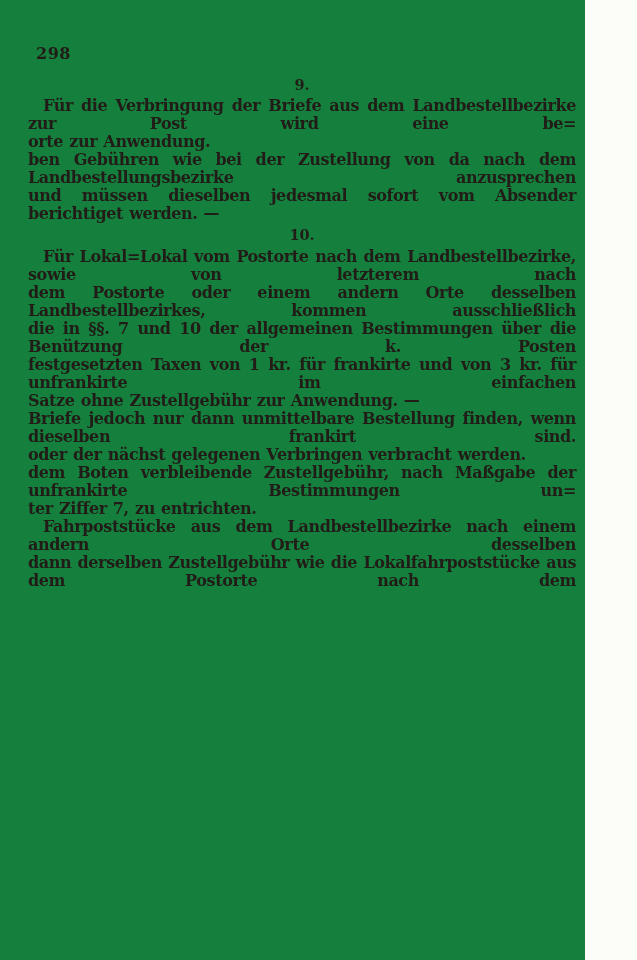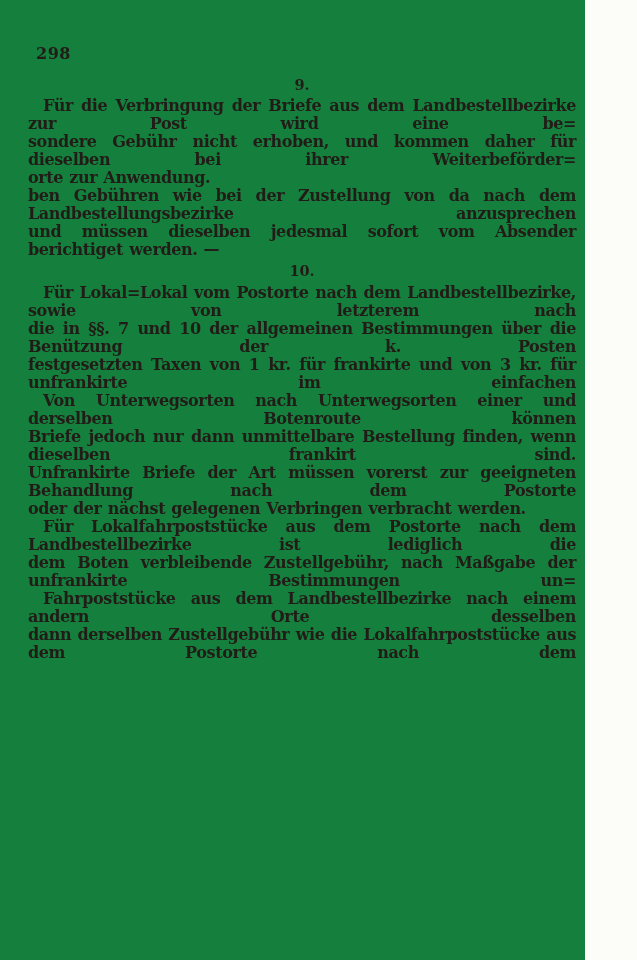--- a/index.html
+++ b/index.html
@@ -47,45 +47,44 @@
 </head>
 <body>
 
 <main class="page">
   <div class="pageno">298</div>
   <div class="content" id="content">
   <section class="section">
     <div class="heading">9.</div>
   <div class="para">
           <div class="line first">Für die Verbringung der Briefe aus dem Landbestellbezirke zur Post wird eine be=</div>
-          <div class="line">sondere Gebühr nicht erhoben, und kommen daher für dieselben bei ihrer Weiterbeförder=</div>
           <div class="line last">orte zur Anwendung.</div>
         </div>
         <div class="para">
           <div class="line">ben Gebühren wie bei der Zustellung von da nach dem Landbestellungsbezirke anzusprechen</div>
           <div class="line last">und müssen dieselben jedesmal sofort vom Absender berichtiget werden. —</div>
         </div>
       </section>
 
   <section class="section">
     <div class="heading">10.</div>
   <div class="para">
           <div class="line first">Für Lokal=Lokal vom Postorte nach dem Landbestellbezirke, sowie von letzterem nach</div>
+          <div class="line">dem Postorte oder einem andern Orte desselben Landbestellbezirkes, kommen ausschließlich</div>
           <div class="line">die in §§. 7 und 10 der allgemeinen Bestimmungen über die Benützung der k. Posten</div>
           <div class="line">festgesetzten Taxen von 1 kr. für frankirte und von 3 kr. für unfrankirte im einfachen</div>
+          <div class="line last">Satze ohne Zustellgebühr zur Anwendung. —</div>
         </div>
         <div class="para">
-          <div class="line first">Von Unterwegsorten nach Unterwegsorten einer und derselben Botenroute können</div>
           <div class="line">Briefe jedoch nur dann unmittelbare Bestellung finden, wenn dieselben frankirt sind.</div>
-          <div class="line">Unfrankirte Briefe der Art müssen vorerst zur geeigneten Behandlung nach dem Postorte</div>
           <div class="line last">oder der nächst gelegenen Verbringen verbracht werden.</div>
         </div>
         <div class="para">
-          <div class="line first">Für Lokalfahrpoststücke aus dem Postorte nach dem Landbestellbezirke ist lediglich die</div>
           <div class="line">dem Boten verbleibende Zustellgebühr, nach Maßgabe der unfrankirte Bestimmungen un=</div>
+          <div class="line last">ter Ziffer 7, zu entrichten.</div>
         </div>
         <div class="para">
           <div class="line first">Fahrpoststücke aus dem Landbestellbezirke nach einem andern Orte desselben</div>
           <div class="line">dann derselben Zustellgebühr wie die Lokalfahrpoststücke aus dem Postorte nach dem</div>
         </div>
       </section>
 
 </div>
 </main>
 

